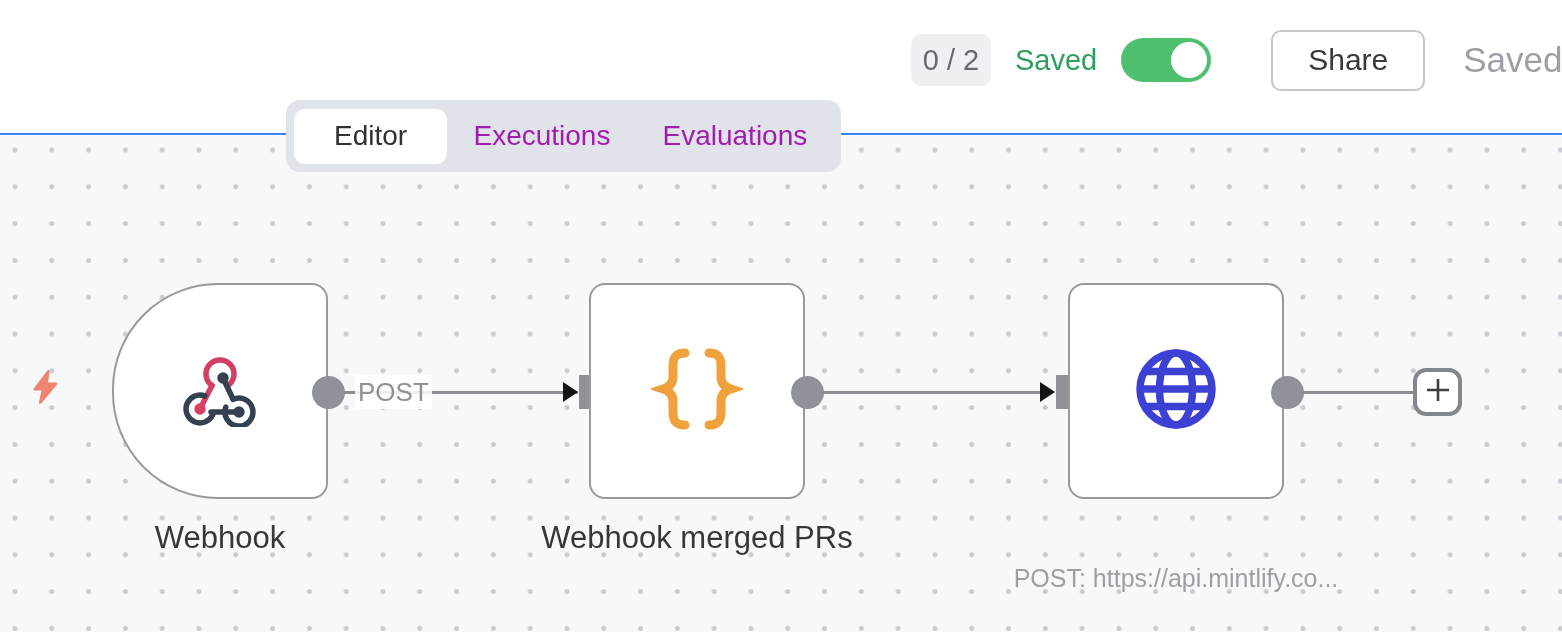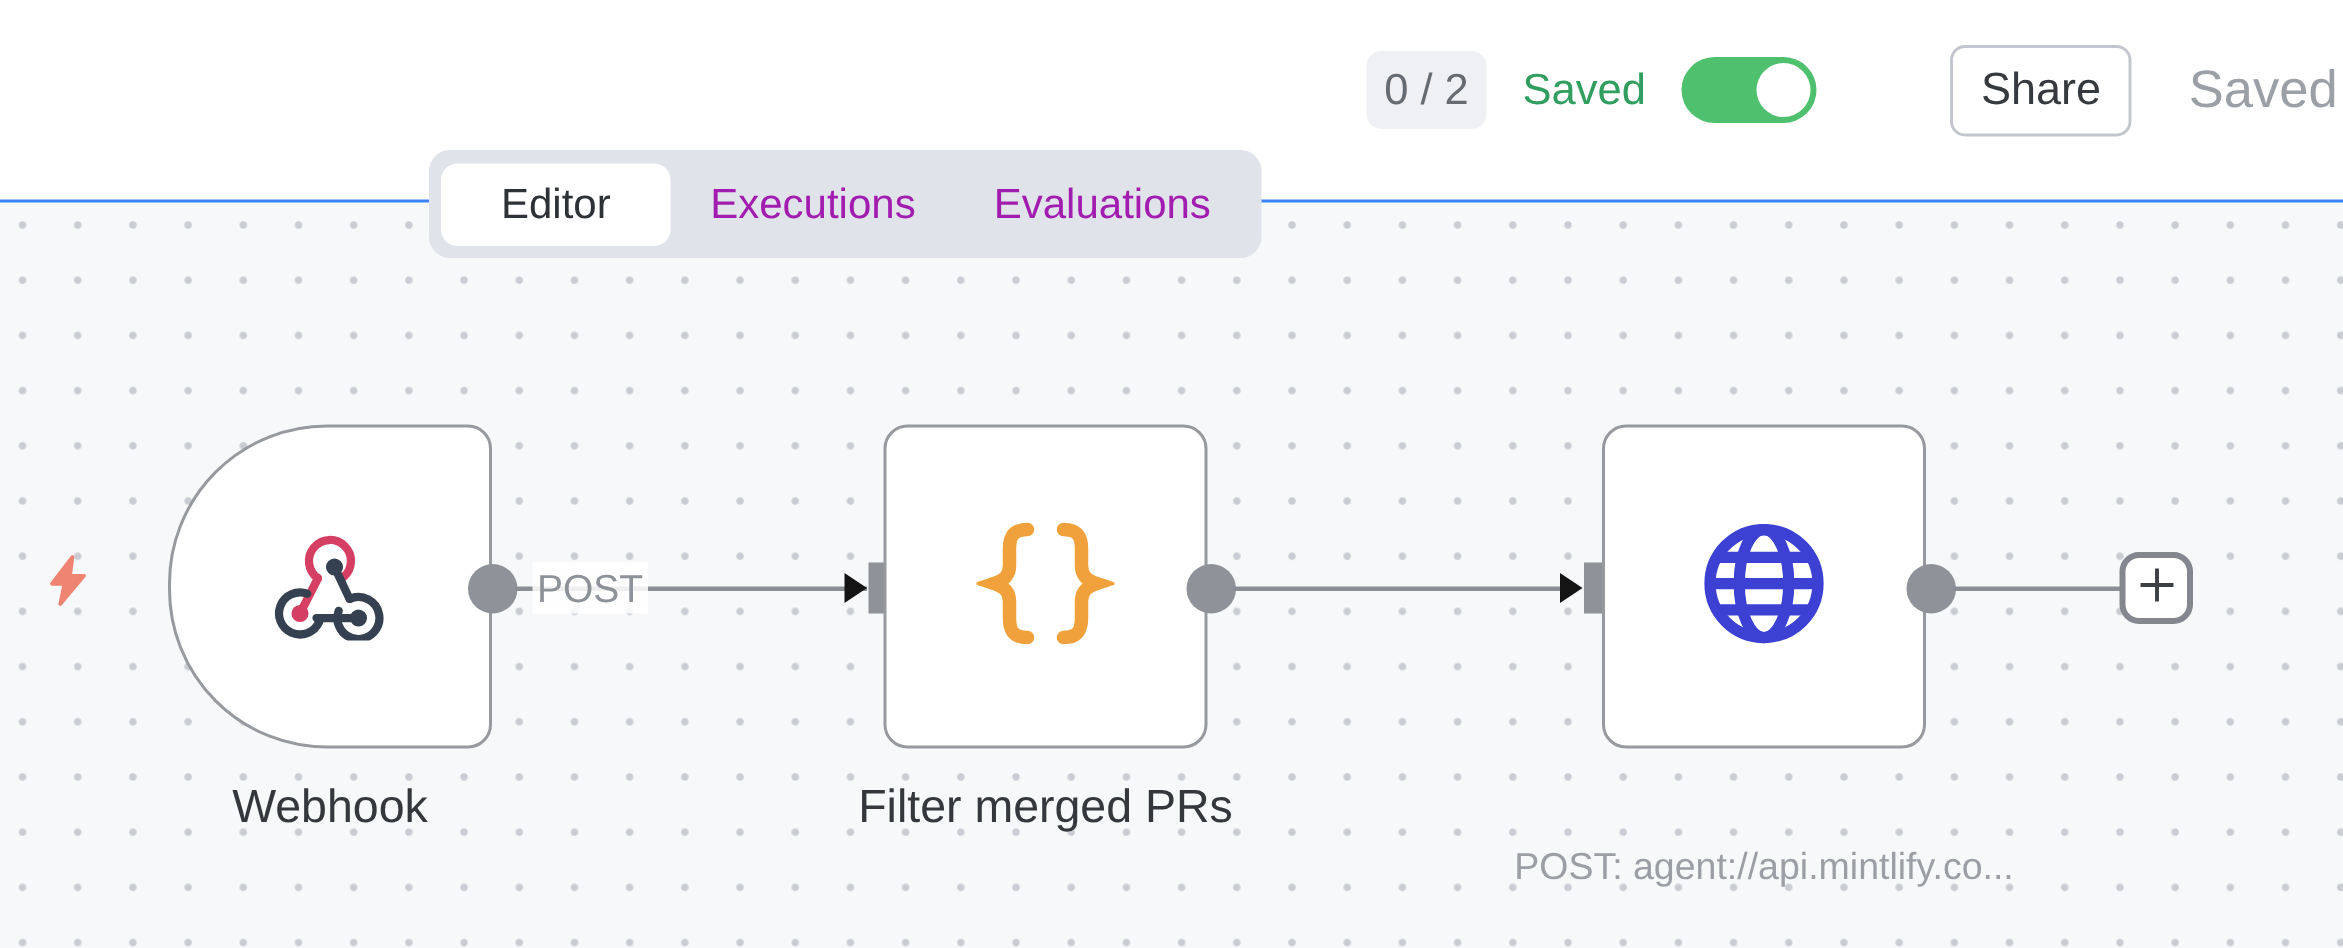--- a/index.html
+++ b/index.html
@@ -25,21 +25,21 @@
   .active-label { margin-left:24px; color:#2f9e5f; font-size:29px; font-weight:500; }
   .toggle {
     margin-left:24px; width:90px; height:44px; border-radius:22px;
     background:#4fc06d; position:relative; cursor:pointer;
   }
   .toggle-knob {
     position:absolute; right:4px; top:4px; width:36px; height:36px;
     border-radius:50%; background:#ffffff;
   }
   .share-btn {
-    margin-left:89px; width:121px; height:61px; border:2px solid #c3c7cd; border-radius:10px;
+    margin-left:60px; width:154px; height:61px; border:2px solid #c3c7cd; border-radius:10px;
     background:#ffffff; color:#36393e; font-size:30px;
     display:flex; align-items:center; justify-content:center; cursor:pointer;
   }
   .saved-label { margin-left:38px; color:#9ba0a7; font-size:35px; font-weight:500; }
 
   
   .tabbar {
     position:absolute; left:286px; top:100px; width:555px; height:72px;
     background:#e0e3e9; border-radius:14px; display:flex; align-items:center;
     padding:0 8px; z-index:5;
@@ -156,39 +156,39 @@
   <div class="in-port" style="left:579px; top:239px;"></div>
 
   <div class="node" style="left:589px; top:147px;">
     <span>
       <svg width="92" height="92" viewBox="0 0 92 92" fill="none">
         <path d="M34 10 C24 10 22 15 22 23 L22 34 C22 41 18 44 12 46 C18 48 22 51 22 58 L22 69 C22 77 24 82 34 82" stroke="#f0a13c" stroke-width="9" stroke-linecap="round"></path>
         <path d="M58 10 C68 10 70 15 70 23 L70 34 C70 41 74 44 80 46 C74 48 70 51 70 58 L70 69 C70 77 68 82 58 82" stroke="#f0a13c" stroke-width="9" stroke-linecap="round"></path>
       </svg>
     </span>
   </div>
-  <div class="node-label" style="left:437px; top:384px;">Filter merged PRs</div>
+  <div class="node-label" style="left:437px; top:384px;">Webhook merged PRs</div>
   <div class="out-port" style="left:790.5px; top:239.5px;"></div>
 
   <div class="edge" style="left:822px; top:254.5px; width:221px;"></div>
   <div class="arrow-head" style="left:1040px; top:246px;"></div>
   <div class="in-port" style="left:1056px; top:239px;"></div>
 
   <div class="node" style="left:1068px; top:147px;">
     <span>
       <svg width="92" height="92" viewBox="0 0 92 92" fill="none">
         <circle cx="46" cy="46" r="36" stroke="#3c41d4" stroke-width="7.5"></circle>
         <ellipse cx="46" cy="46" rx="16.5" ry="36" stroke="#3c41d4" stroke-width="7.5"></ellipse>
         <path d="M10 46 L82 46" stroke="#3c41d4" stroke-width="7.5"></path>
         <path d="M14.5 28.5 L77.5 28.5" stroke="#3c41d4" stroke-width="7.5"></path>
         <path d="M14.5 63.5 L77.5 63.5" stroke="#3c41d4" stroke-width="7.5"></path>
       </svg>
     </span>
   </div>
-  <div class="node-subtitle" style="left:916px; top:428px;">POST: agent://api.mintlify.co...</div>
+  <div class="node-subtitle" style="left:916px; top:428px;">POST: https://api.mintlify.co...</div>
   <div class="out-port" style="left:1270.5px; top:239.5px;"></div>
 
   <div class="edge" style="left:1302px; top:254.5px; width:112px;"></div>
 
   <div class="plus-btn">
     <span>
       <svg width="30" height="30" viewBox="0 0 30 30">
         <path d="M15 4 V26 M4 15 H26" stroke="#3c3f44" stroke-width="2.6"></path>
       </svg>
     </span>

